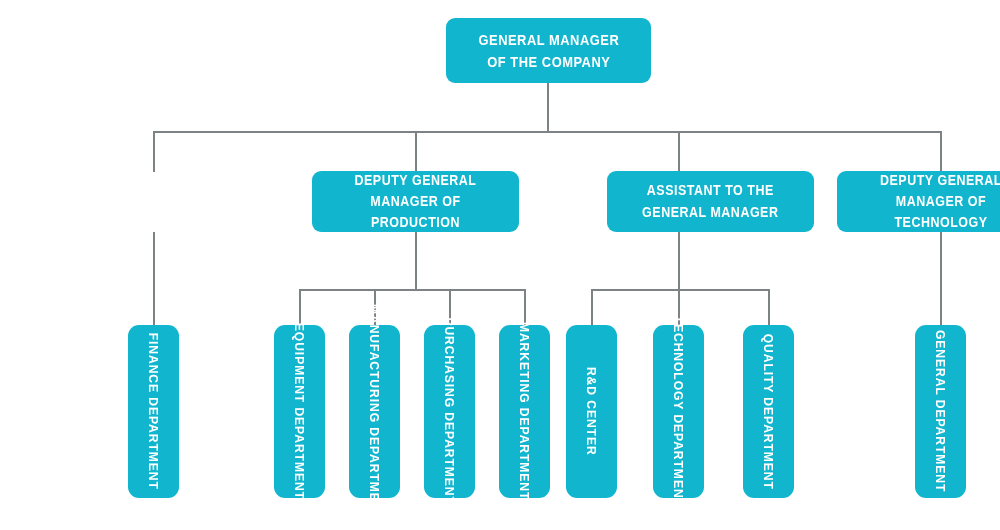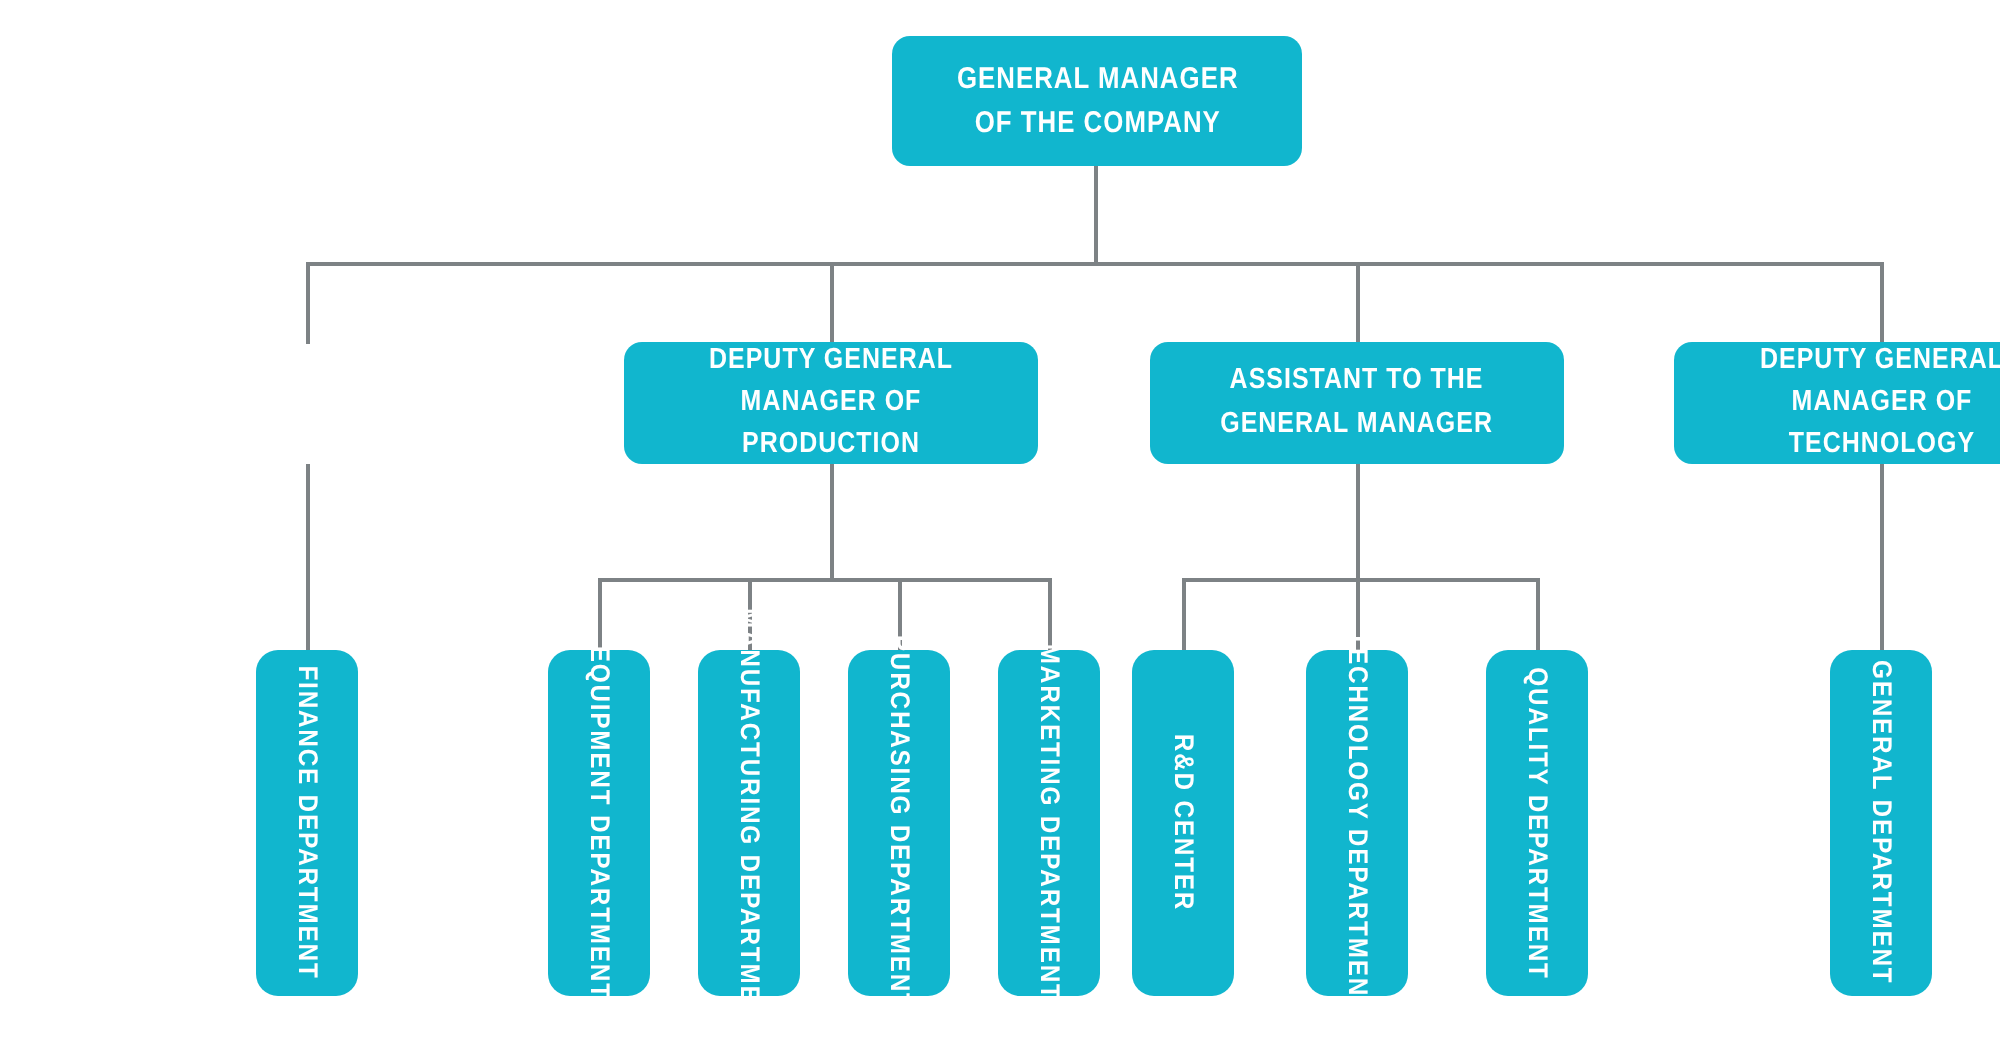--- a/index.html
+++ b/index.html
@@ -105,21 +105,21 @@
     <span class="label" style="color: rgb(255, 255, 255);">GENERAL MANAGER
 OF THE COMPANY</span>
   </div>
 
 
   <div class="node level2" style="left: 264px; top: 171px; width: 207px; height: 61px; background: rgb(17, 182, 206);">
     <span class="label" style="color: rgb(255, 255, 255);">DEPUTY GENERAL
 MANAGER OF PRODUCTION</span>
   </div>
 
-  <div class="node level2" style="left: 527px; top: 171px; width: 207px; height: 61px; background: rgb(17, 182, 206);">
+  <div class="node level2" style="left: 559px; top: 171px; width: 207px; height: 61px; background: rgb(17, 182, 206);">
     <span class="label" style="color: rgb(255, 255, 255);">ASSISTANT TO THE
 GENERAL MANAGER</span>
   </div>
 
   <div class="node level2" style="left: 789px; top: 171px; width: 208px; height: 61px; background: rgb(17, 182, 206);">
     <span class="label" style="color: rgb(255, 255, 255);">DEPUTY GENERAL
 MANAGER OF TECHNOLOGY</span>
   </div>
 
   <div class="node level3" style="left: 80px; top: 325px; width: 51px; height: 173px; background: rgb(17, 182, 206);">

